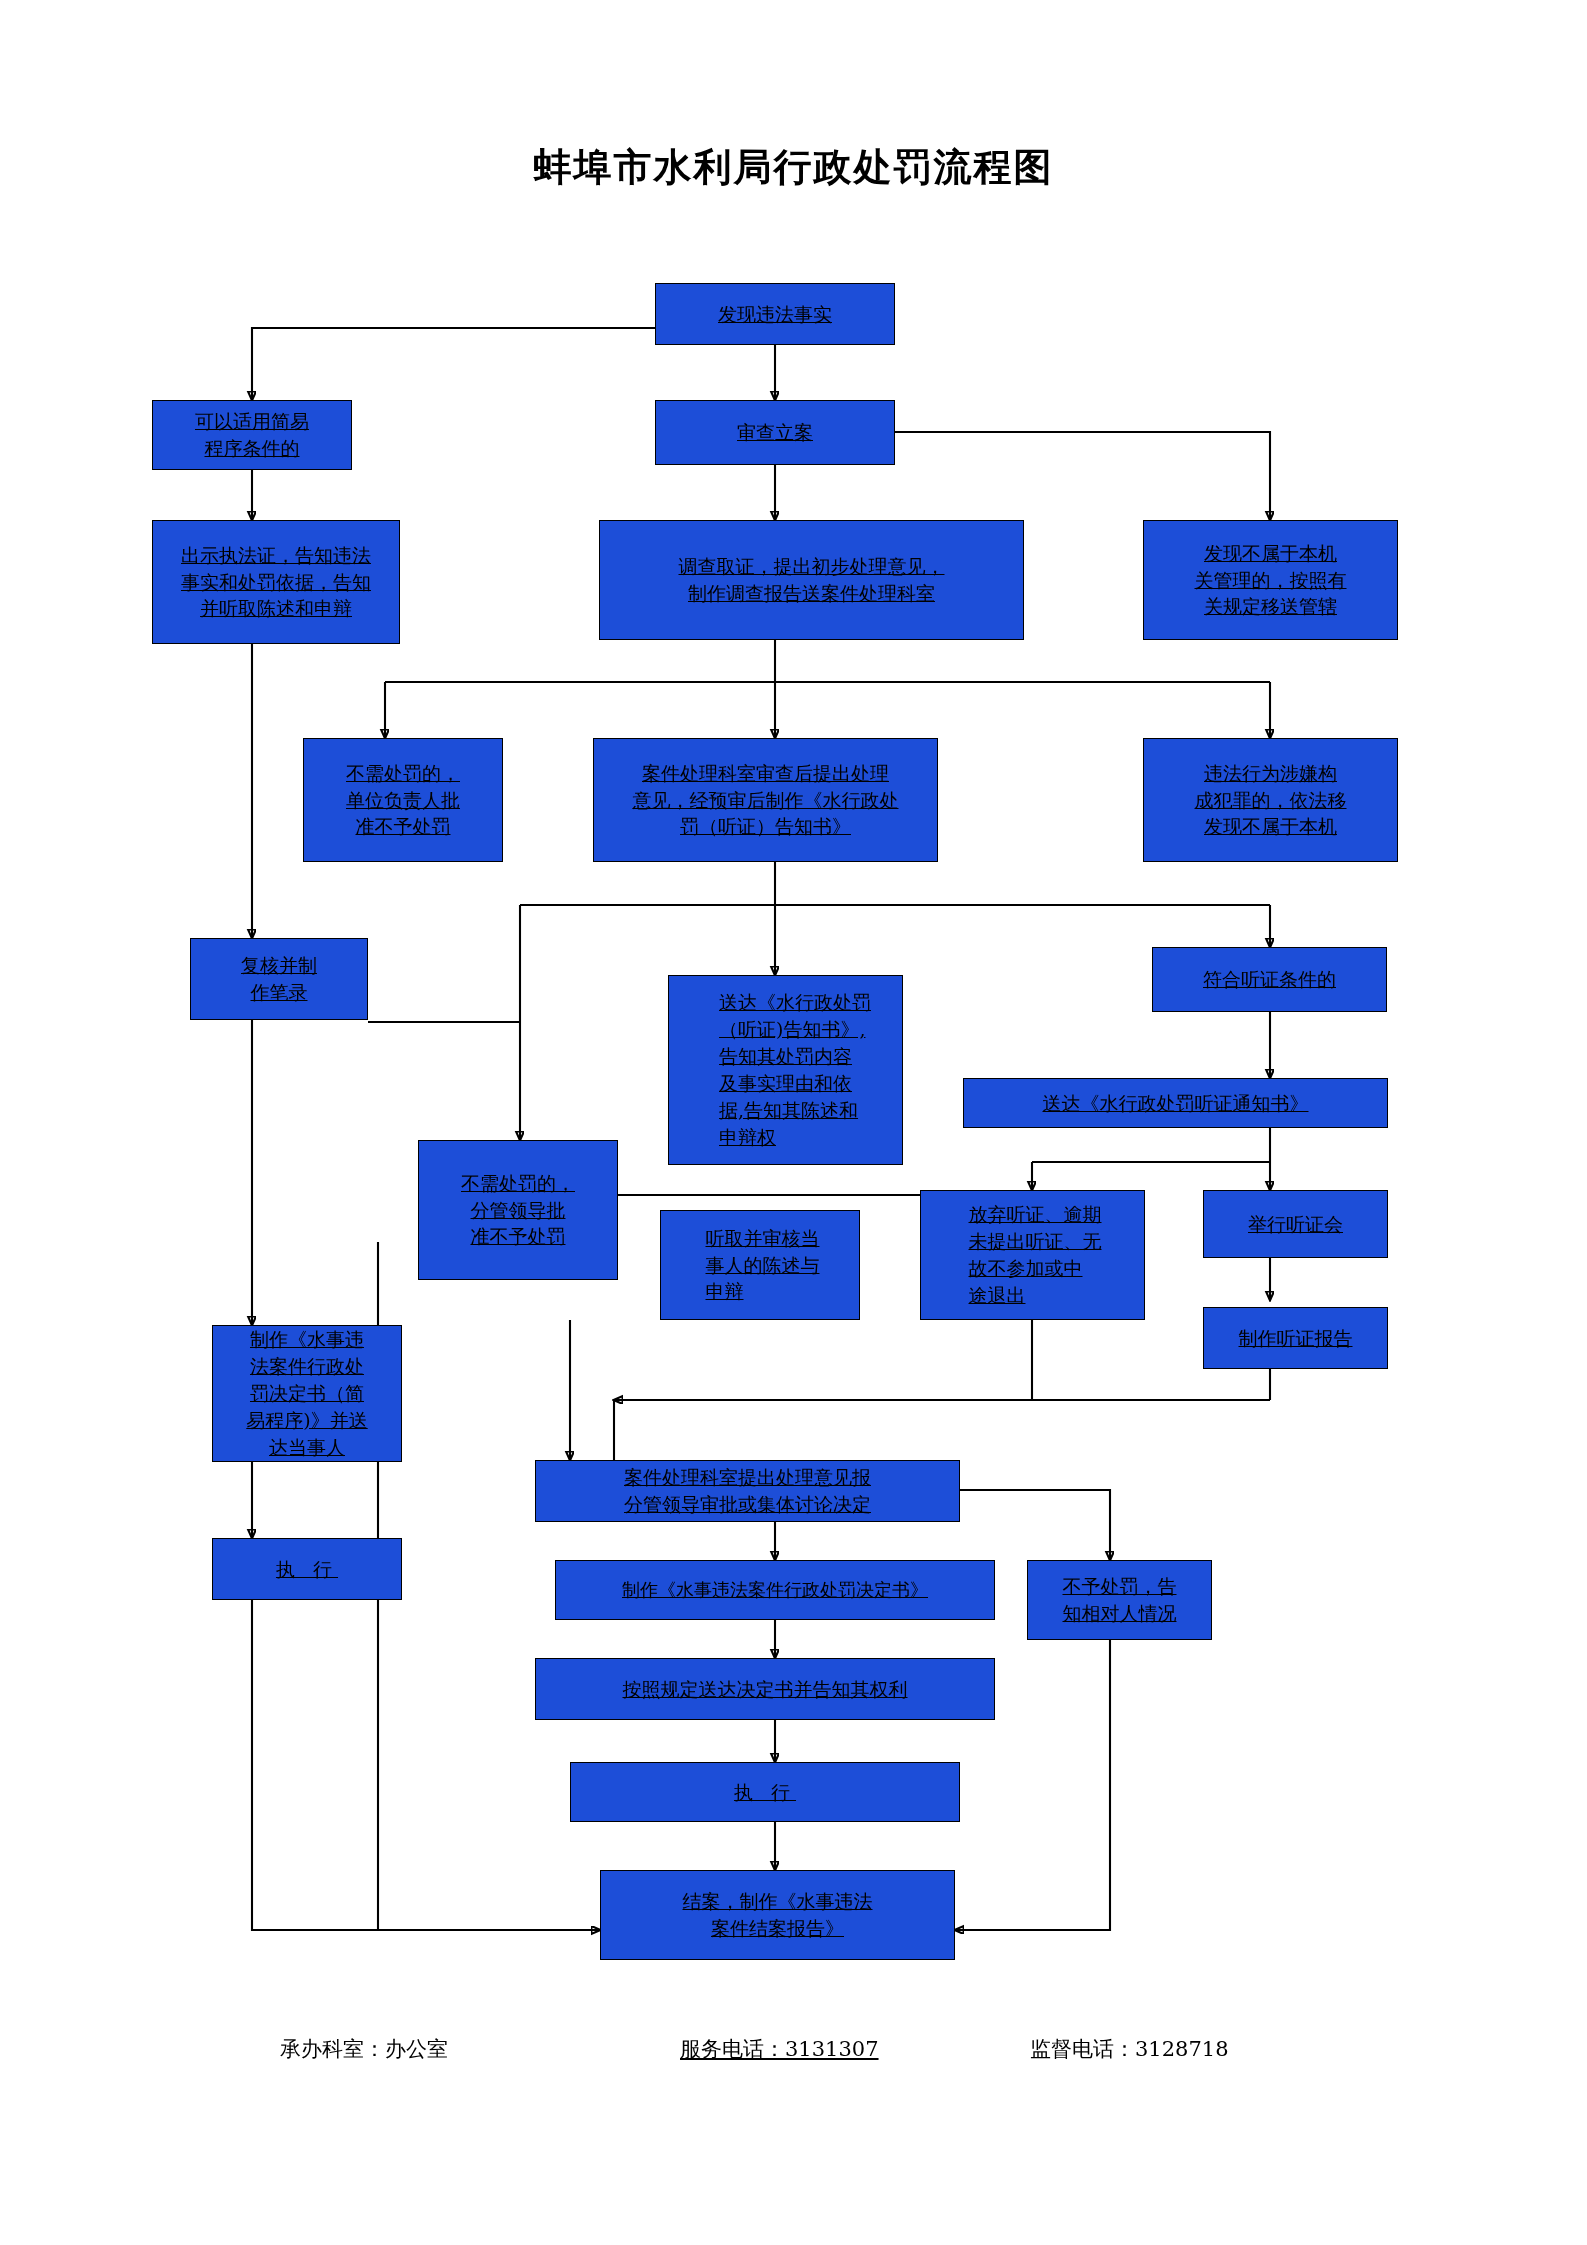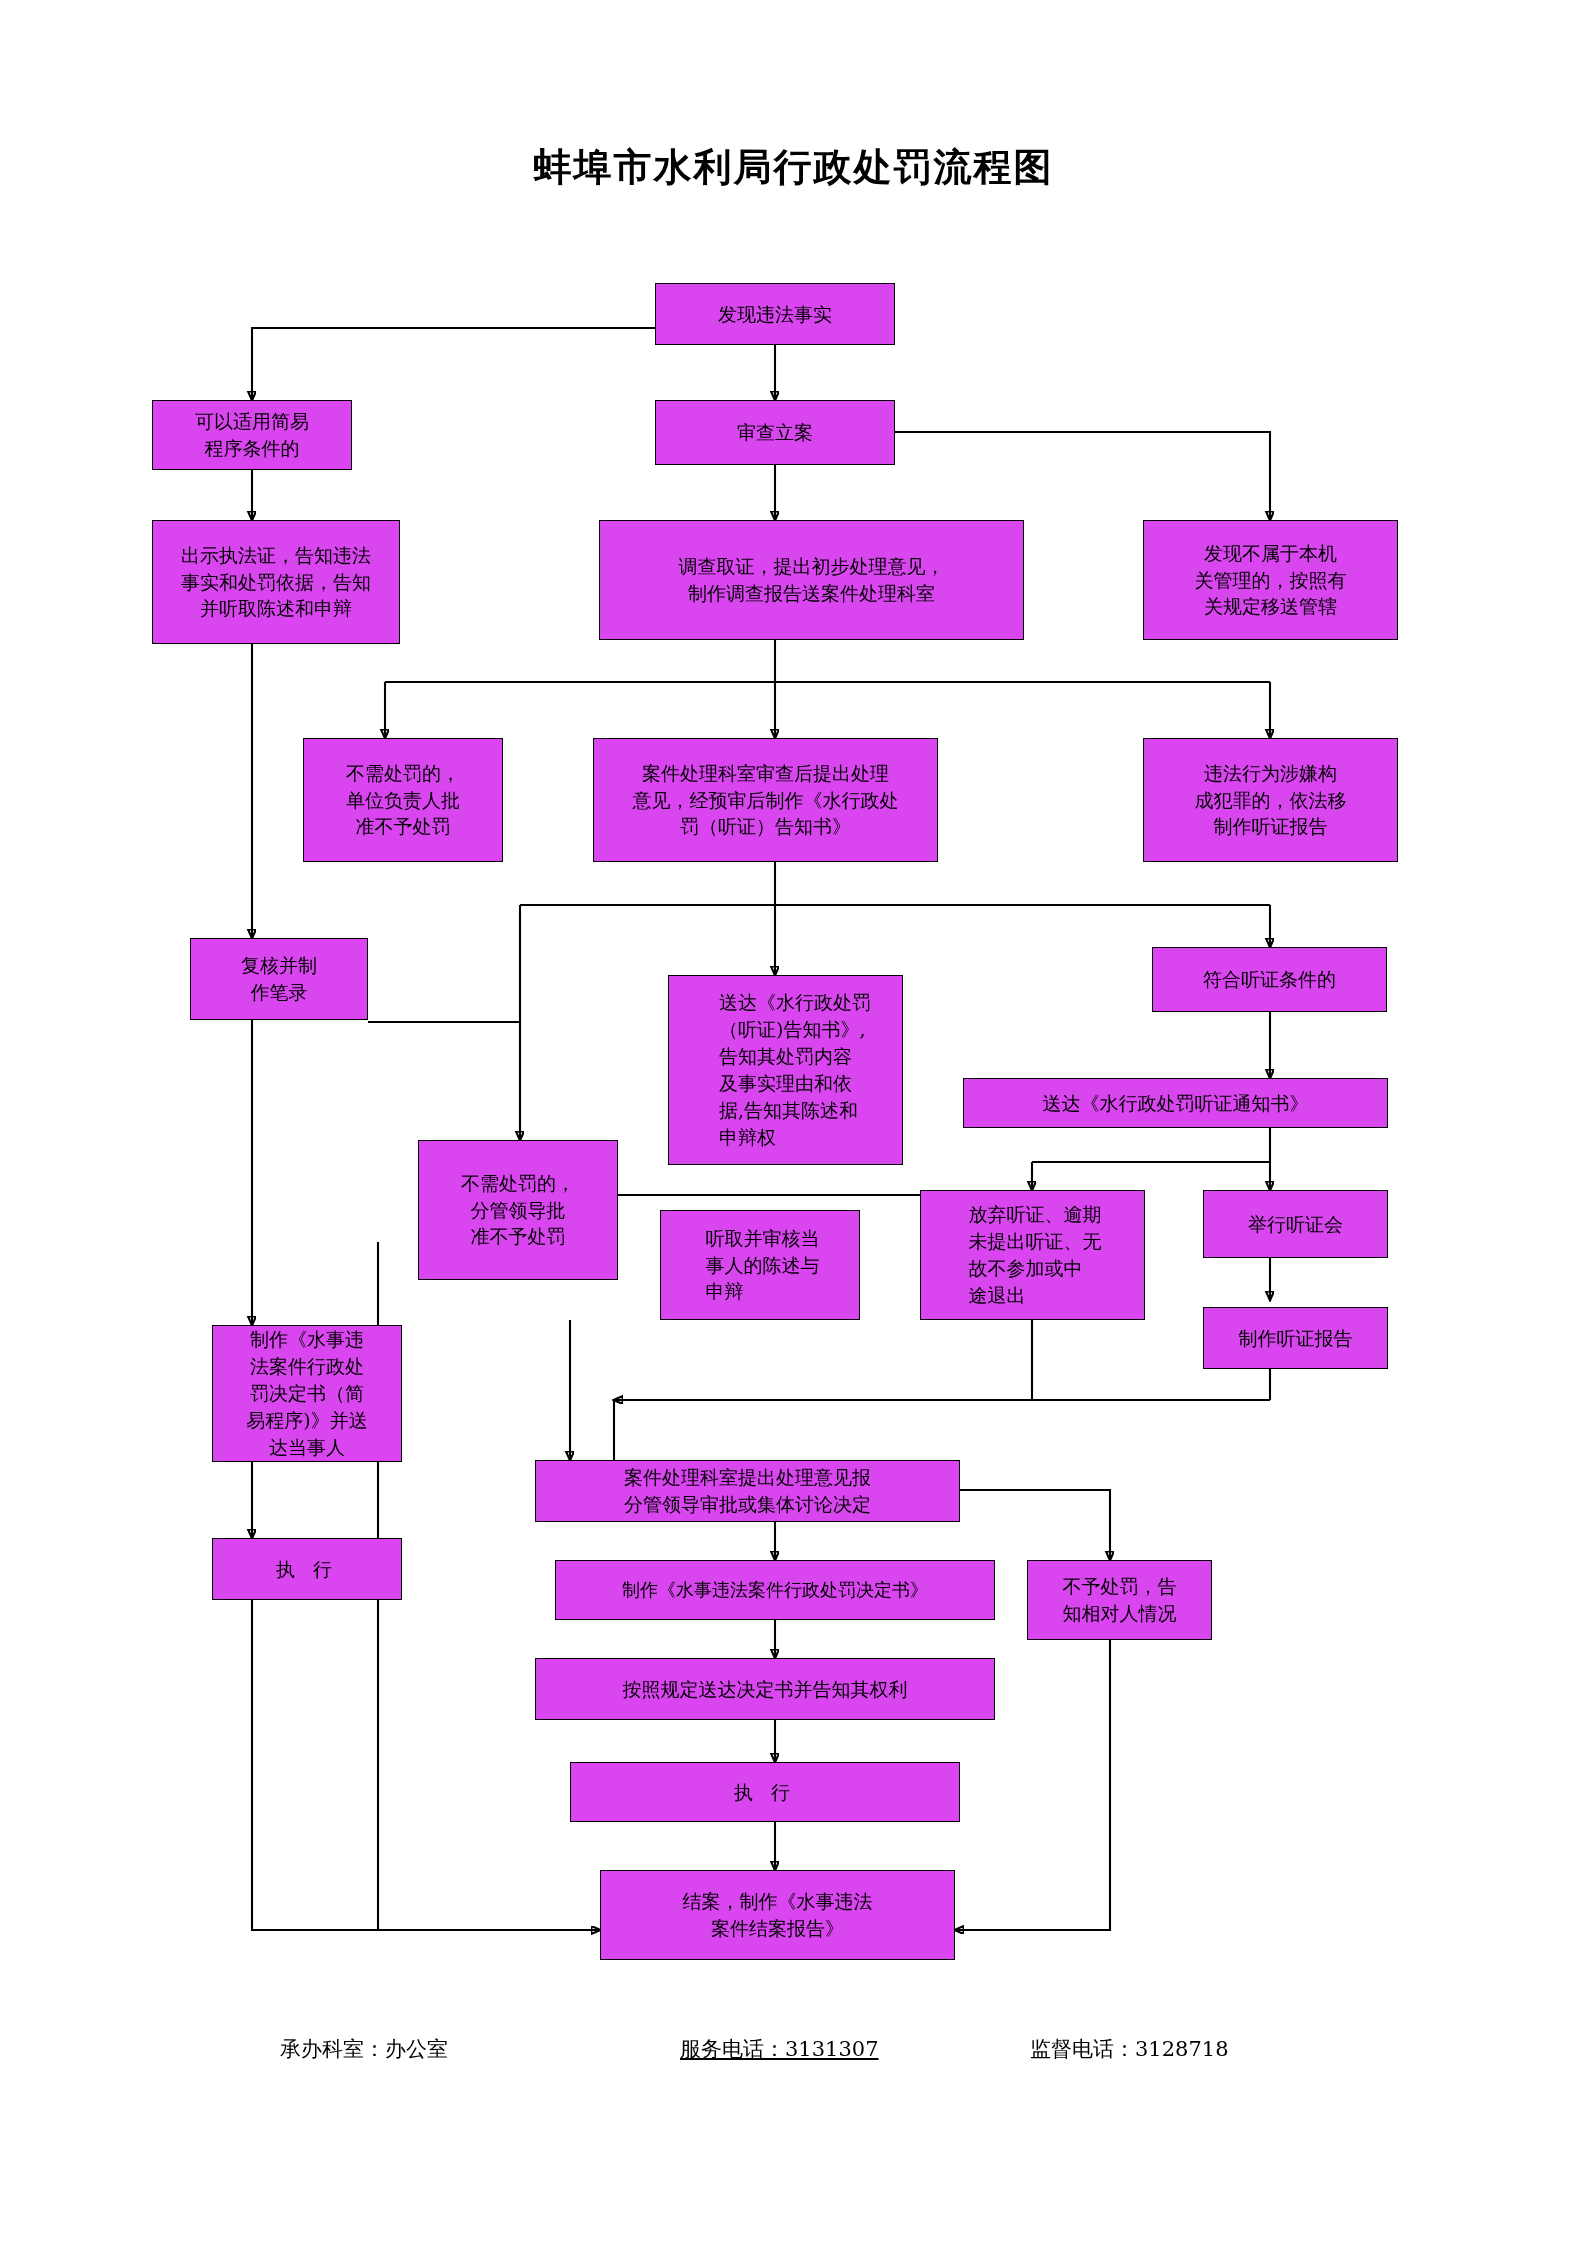--- a/index.html
+++ b/index.html
@@ -18,31 +18,32 @@
     font-family:"DejaVu Serif","Liberation Serif",serif;
     font-size:38px;
     font-weight:700;
     letter-spacing:2px;
     white-space:nowrap;
   }
   .node{
     position:absolute;
     box-sizing:border-box;
     border:1.6px solid #000;
-    background:#d946ef;
+    background:#1d4ed8;
     display:flex;
     align-items:center;
     justify-content:center;
     text-align:center;
     font-family:"DejaVu Serif","Liberation Serif",serif;
     font-size:19px;
     line-height:1.42;
     padding:3px 5px;
     white-space:pre-line;
     z-index:3;
+    text-decoration:underline;
   }
   .node.wide{letter-spacing:6px;}
   .node.justify{text-align:left;}
   .footer-item{
     position:absolute;
     font-family:"DejaVu Serif","Liberation Serif",serif;
     font-size:21px;
     white-space:nowrap;
   }
   svg.wires{position:absolute;left:0;top:0;width:1587px;height:2245px;z-index:1;overflow:visible;}
@@ -154,21 +155,21 @@
   <div class="node" style="left:303px;top:738px;width:200px;height:124px;">不需处罚的，
 单位负责人批
 准不予处罚</div>
 
   <div class="node" style="left:593px;top:738px;width:345px;height:124px;">案件处理科室审查后提出处理
 意见，经预审后制作《水行政处
 罚（听证）告知书》</div>
 
   <div class="node" style="left:1143px;top:738px;width:255px;height:124px;">违法行为涉嫌构
 成犯罪的，依法移
-制作听证报告</div>
+发现不属于本机</div>
 
   <div class="node" style="left:190px;top:938px;width:178px;height:82px;">复核并制
 作笔录</div>
 
   <div class="node justify" style="left:668px;top:975px;width:235px;height:190px;padding-left:24px;">送达《水行政处罚
 （听证)告知书》,
 告知其处罚内容
 及事实理由和依
 据,告知其陈述和
 申辩权</div>

